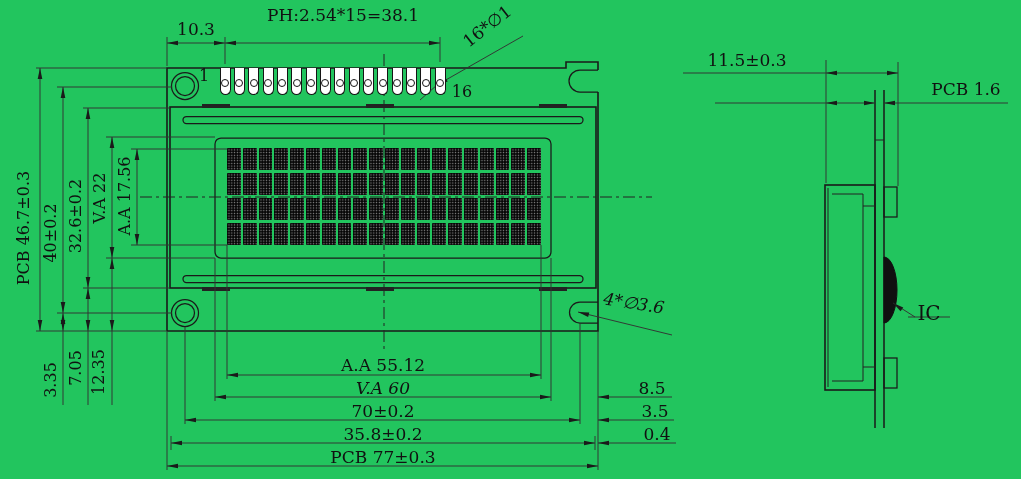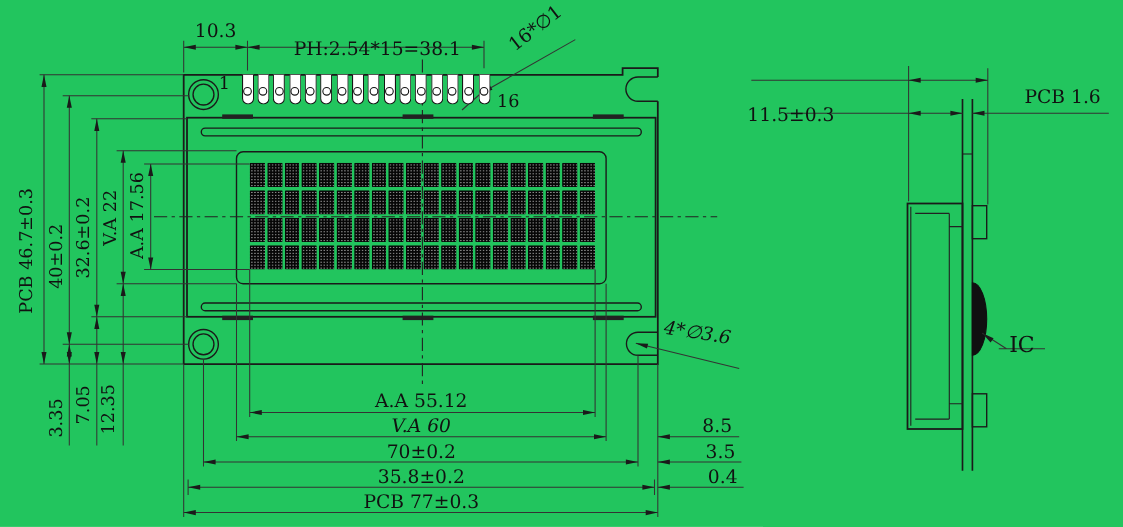--- a/index.html
+++ b/index.html
@@ -262,21 +262,21 @@
       <div class="cell"></div>
       <div class="cell"></div>
       <div class="cell"></div>
       <div class="cell"></div>
       <div class="cell"></div>
       <div class="cell"></div>
       <div class="cell"></div>
     </div>
 
   <div class="hlab" style="left:156px;top:20px;width:80px;">10.3</div>
-  <div class="hlab" style="left:243px;top:36px;width:200px;text-align:center;">PH:2.54*15=38.1</div>
+  <div class="hlab" style="left:243px;top:6px;width:200px;text-align:center;">PH:2.54*15=38.1</div>
   <div class="hlab" style="left:447px;top:17px;width:80px;transform:rotate(-38deg);">16*∅1</div>
   <div class="slab" style="left:197px;top:67px;width:14px;">1</div>
   <div class="slab" style="left:449px;top:71px;width:26px;margin-top:12px;">16</div>
 
   <div class="vlab" style="left:-36px;top:219px;">PCB 46.7±0.3</div>
   <div class="vlab" style="left:-9px;top:224px;">40±0.2</div>
   <div class="vlab" style="left:16px;top:207px;">32.6±0.2</div>
   <div class="vlab" style="left:40px;top:189px;">V.A 22</div>
   <div class="vlab" style="left:65px;top:187px;">A.A 17.56</div>
 
@@ -289,16 +289,16 @@
   <div class="hlab" style="left:303px;top:402px;width:160px;">70±0.2</div>
   <div class="hlab" style="left:303px;top:425px;width:160px;">35.8±0.2</div>
   <div class="hlab" style="left:303px;top:448px;width:160px;">PCB 77±0.3</div>
 
   <div class="hlab" style="left:627px;top:379px;width:50px;">8.5</div>
   <div class="hlab" style="left:630px;top:402px;width:50px;">3.5</div>
   <div class="hlab" style="left:632px;top:425px;width:50px;">0.4</div>
 
   <div class="hlab" style="left:592px;top:294px;width:84px;transform:rotate(9deg);font-style:italic;">4*∅3.6</div>
 
-  <div class="hlab" style="left:659px;top:51px;width:120px;margin-top:45px;">11.5±0.3</div>
+  <div class="hlab" style="left:687px;top:51px;width:120px;">11.5±0.3</div>
   <div class="hlab" style="left:906px;top:80px;width:120px;">PCB 1.6</div>
   <div class="hlab" style="left:913px;top:304px;width:32px;font-size:20px;">IC</div>
 </div>
 
 </body></html>

